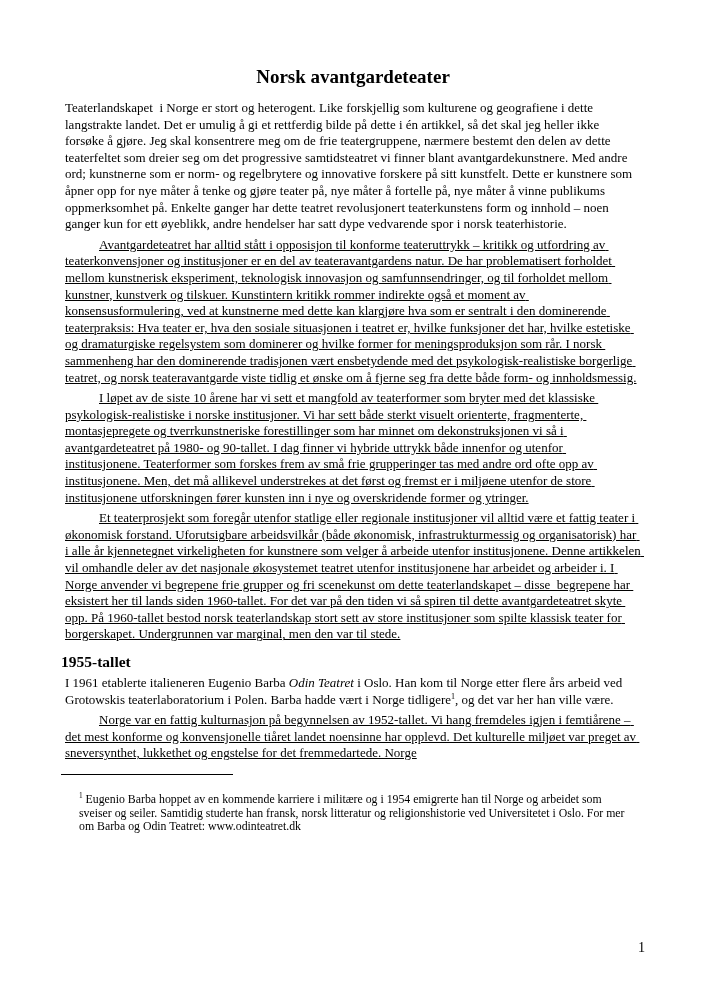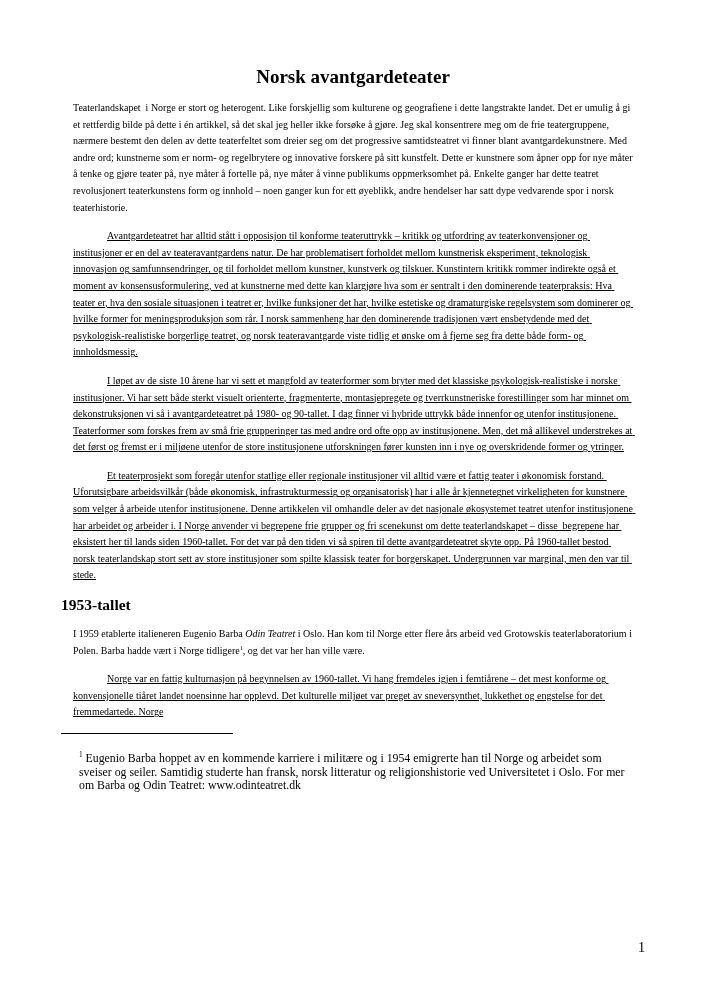--- a/index.html
+++ b/index.html
@@ -29,22 +29,22 @@
     text-align: center;
   }
   .byline {
     margin: 20px 0 0 0;
     font-size: 14.2px;
     line-height: 17px;
     text-align: center;
   }
   .doc-body { margin-top: 13px; }
   .para {
-    margin: 12px;
-    font-size: 10px;
+    margin: 4px;
+    font-size: 13px;
     line-height: 16.6px;
     text-align: left;
     white-space: pre-wrap;
   }
   .para.indent { text-indent: 34px; text-decoration: underline; }
   .section-heading {
     margin: 10px 0 0 0;
     font-size: 15.5px;
     line-height: 18px;
     font-weight: bold;
@@ -79,23 +79,23 @@
 <body>
 
 <div class="page">
   <div class="content">
     <h1 class="title">Norsk avantgardeteater</h1>
     <div class="doc-body">
         <p class="para"><span>Teaterlandskapet  i Norge er stort og heterogent. Like forskjellig som kulturene og geografiene i dette langstrakte landet. Det er umulig å gi et rettferdig bilde på dette i én artikkel, så det skal jeg heller ikke forsøke å gjøre. Jeg skal konsentrere meg om de frie teatergruppene, nærmere bestemt den delen av dette teaterfeltet som dreier seg om det progressive samtidsteatret vi finner blant avantgardekunstnere. Med andre ord; kunstnerne som er norm- og regelbrytere og innovative forskere på sitt kunstfelt. Dette er kunstnere som åpner opp for nye måter å tenke og gjøre teater på, nye måter å fortelle på, nye måter å vinne publikums oppmerksomhet på. Enkelte ganger har dette teatret revolusjonert teaterkunstens form og innhold – noen ganger kun for ett øyeblikk, andre hendelser har satt dype vedvarende spor i norsk teaterhistorie.</span></p>
         <p class="para indent"><span>Avantgardeteatret har alltid stått i opposisjon til konforme teateruttrykk – kritikk og utfordring av teaterkonvensjoner og institusjoner er en del av teateravantgardens natur. De har problematisert forholdet mellom kunstnerisk eksperiment, teknologisk innovasjon og samfunnsendringer, og til forholdet mellom kunstner, kunstverk og tilskuer. Kunstintern kritikk rommer indirekte også et moment av konsensusformulering, ved at kunstnerne med dette kan klargjøre hva som er sentralt i den dominerende teaterpraksis: Hva teater er, hva den sosiale situasjonen i teatret er, hvilke funksjoner det har, hvilke estetiske og dramaturgiske regelsystem som dominerer og hvilke former for meningsproduksjon som rår. I norsk sammenheng har den dominerende tradisjonen vært ensbetydende med det psykologisk-realistiske borgerlige teatret, og norsk teateravantgarde viste tidlig et ønske om å fjerne seg fra dette både form- og innholdsmessig.</span></p>
         <p class="para indent"><span>I løpet av de siste 10 årene har vi sett et mangfold av teaterformer som bryter med det klassiske psykologisk-realistiske i norske institusjoner. Vi har sett både sterkt visuelt orienterte, fragmenterte, montasjepregete og tverrkunstneriske forestillinger som har minnet om dekonstruksjonen vi så i avantgardeteatret på 1980- og 90-tallet. I dag finner vi hybride uttrykk både innenfor og utenfor institusjonene. Teaterformer som forskes frem av små frie grupperinger tas med andre ord ofte opp av institusjonene. Men, det må allikevel understrekes at det først og fremst er i miljøene utenfor de store institusjonene utforskningen fører kunsten inn i nye og overskridende former og ytringer.</span></p>
         <p class="para indent"><span>Et teaterprosjekt som foregår utenfor statlige eller regionale institusjoner vil alltid være et fattig teater i økonomisk forstand. Uforutsigbare arbeidsvilkår (både økonomisk, infrastrukturmessig og organisatorisk) har i alle år kjennetegnet virkeligheten for kunstnere som velger å arbeide utenfor institusjonene. Denne artikkelen vil omhandle deler av det nasjonale økosystemet teatret utenfor institusjonene har arbeidet og arbeider i. I Norge anvender vi begrepene frie grupper og fri scenekunst om dette teaterlandskapet – disse  begrepene har eksistert her til lands siden 1960-tallet. For det var på den tiden vi så spiren til dette avantgardeteatret skyte opp. På 1960-tallet bestod norsk teaterlandskap stort sett av store institusjoner som spilte klassisk teater for borgerskapet. Undergrunnen var marginal, men den var til stede.</span></p>
-        <h2 class="section-heading">1953-tallet</h2>
-        <p class="para"><span>I 1959 etablerte italieneren Eugenio Barba </span><span class="italic">Odin Teatret</span><span> i Oslo. Han kom til Norge etter flere års arbeid ved Grotowskis teaterlaboratorium i Polen. Barba hadde vært i Norge tidligere</span><span class="sup">1</span><span>, og det var her han ville være.</span></p>
-        <p class="para indent"><span>Norge var en fattig kulturnasjon på begynnelsen av 1960-tallet. Vi hang fremdeles igjen i femtiårene – det mest konforme og konvensjonelle tiåret landet noensinne har opplevd. Det kulturelle miljøet var preget av sneversynthet, lukkethet og engstelse for det fremmedartede. Norge</span></p>
+        <h2 class="section-heading">1955-tallet</h2>
+        <p class="para"><span>I 1961 etablerte italieneren Eugenio Barba </span><span class="italic">Odin Teatret</span><span> i Oslo. Han kom til Norge etter flere års arbeid ved Grotowskis teaterlaboratorium i Polen. Barba hadde vært i Norge tidligere</span><span class="sup">1</span><span>, og det var her han ville være.</span></p>
+        <p class="para indent"><span>Norge var en fattig kulturnasjon på begynnelsen av 1952-tallet. Vi hang fremdeles igjen i femtiårene – det mest konforme og konvensjonelle tiåret landet noensinne har opplevd. Det kulturelle miljøet var preget av sneversynthet, lukkethet og engstelse for det fremmedartede. Norge</span></p>
       </div>
     <div class="footnote-section">
       <div class="footnote-divider"></div>
       <div class="footnotes">
           <p class="footnote-para"><span class="sup">1</span><span> Eugenio Barba hoppet av en kommende karriere i militære og i 1954 emigrerte han til Norge og arbeidet som sveiser og seiler. Samtidig studerte han fransk, norsk litteratur og religionshistorie ved Universitetet i Oslo. For mer om Barba og Odin Teatret: www.odinteatret.dk</span></p>
         </div>
     </div>
   </div>
   <div class="page-number">1</div>
 </div>

